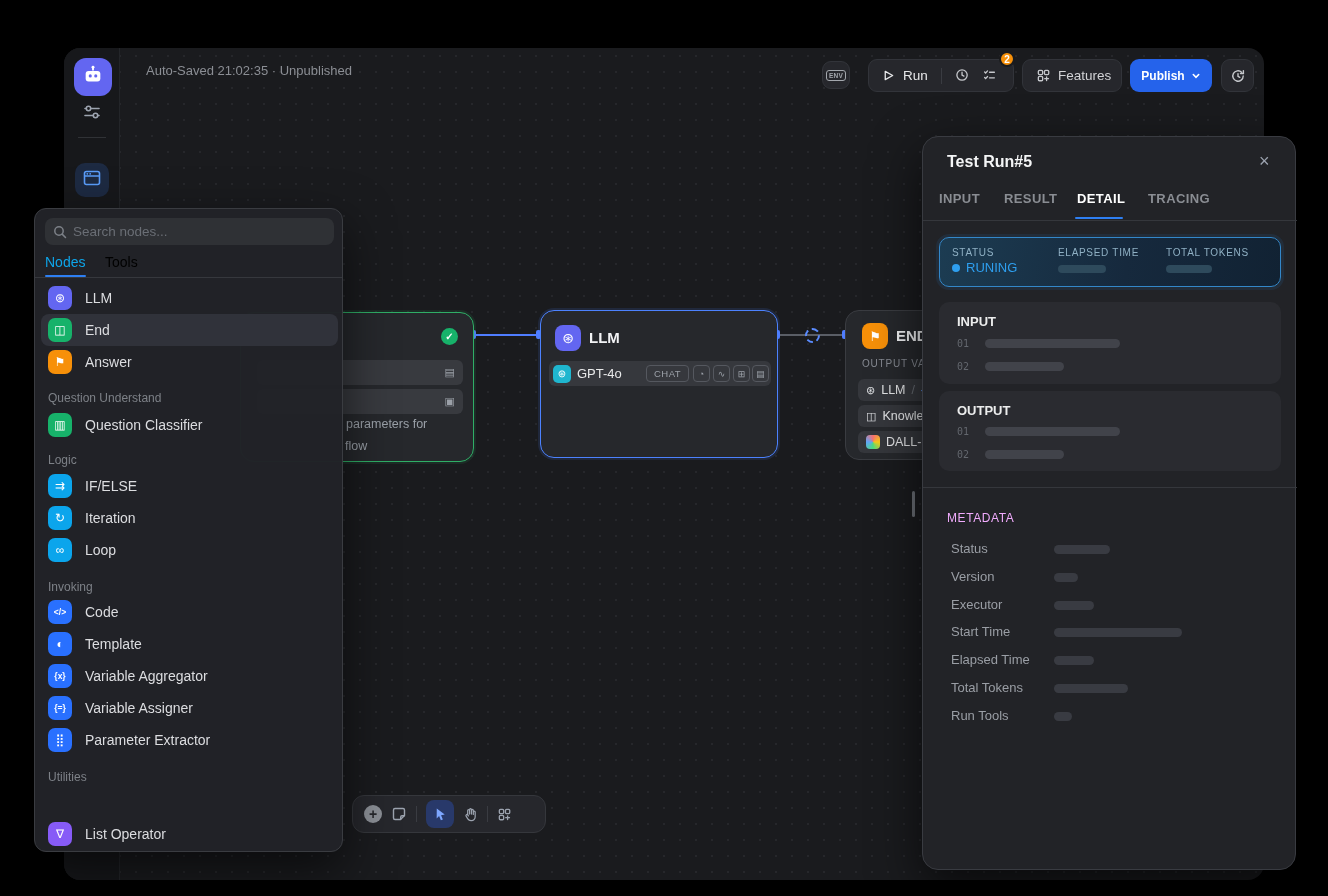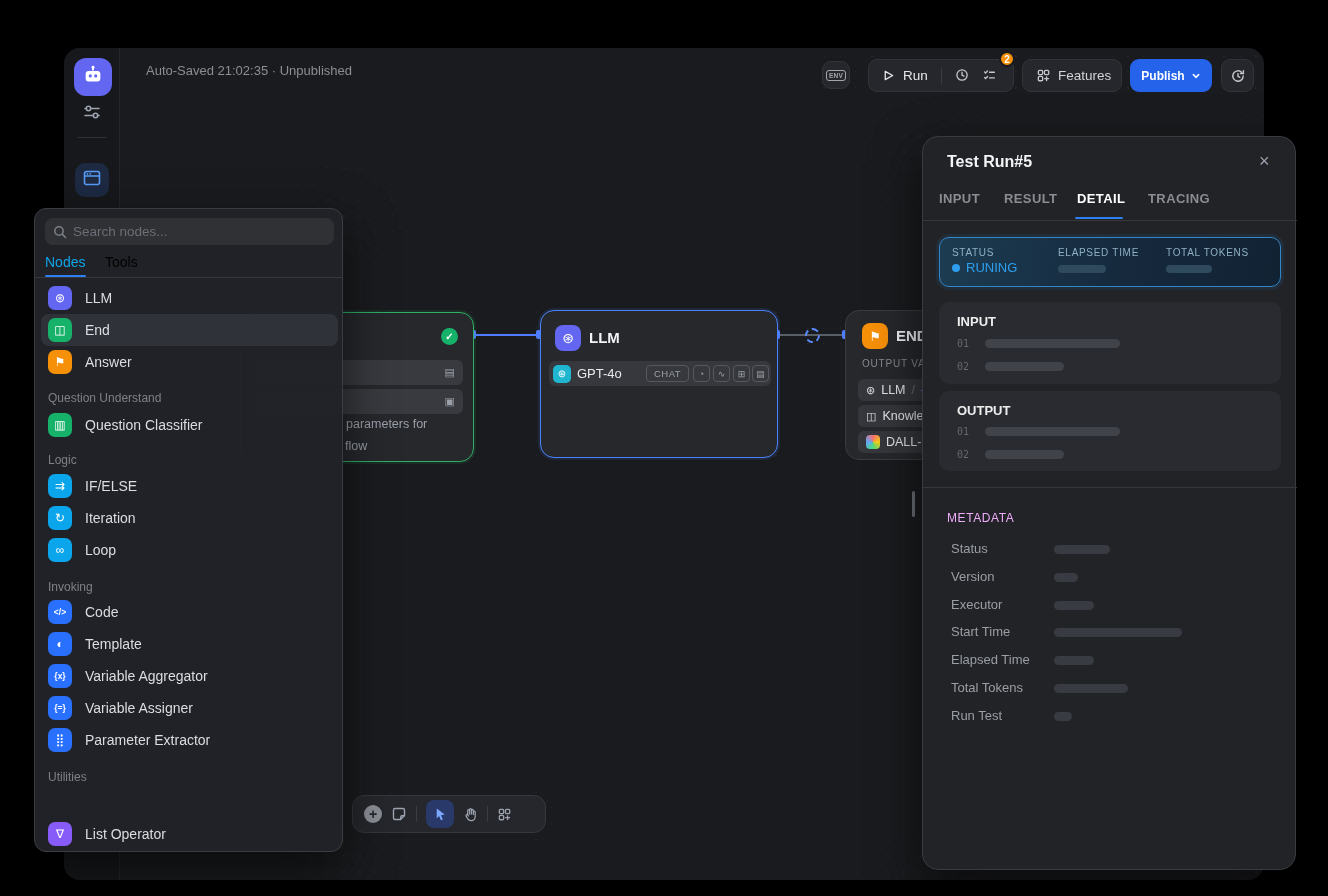--- a/index.html
+++ b/index.html
@@ -454,15 +454,15 @@
   <span class="meta-label" style="top:432px">Version</span>
   <span class="meta-bar" style="top:436px; width:24px"></span>
   <span class="meta-label" style="top:460px">Executor</span>
   <span class="meta-bar" style="top:464px; width:40px"></span>
   <span class="meta-label" style="top:487px">Start Time</span>
   <span class="meta-bar" style="top:491px; width:128px"></span>
   <span class="meta-label" style="top:515px">Elapsed Time</span>
   <span class="meta-bar" style="top:519px; width:40px"></span>
   <span class="meta-label" style="top:543px">Total Tokens</span>
   <span class="meta-bar" style="top:547px; width:74px"></span>
-  <span class="meta-label" style="top:571px">Run Test</span>
+  <span class="meta-label" style="top:571px">Run Tools</span>
   <span class="meta-bar" style="top:575px; width:18px"></span>
 </div>
 
 </body></html>

